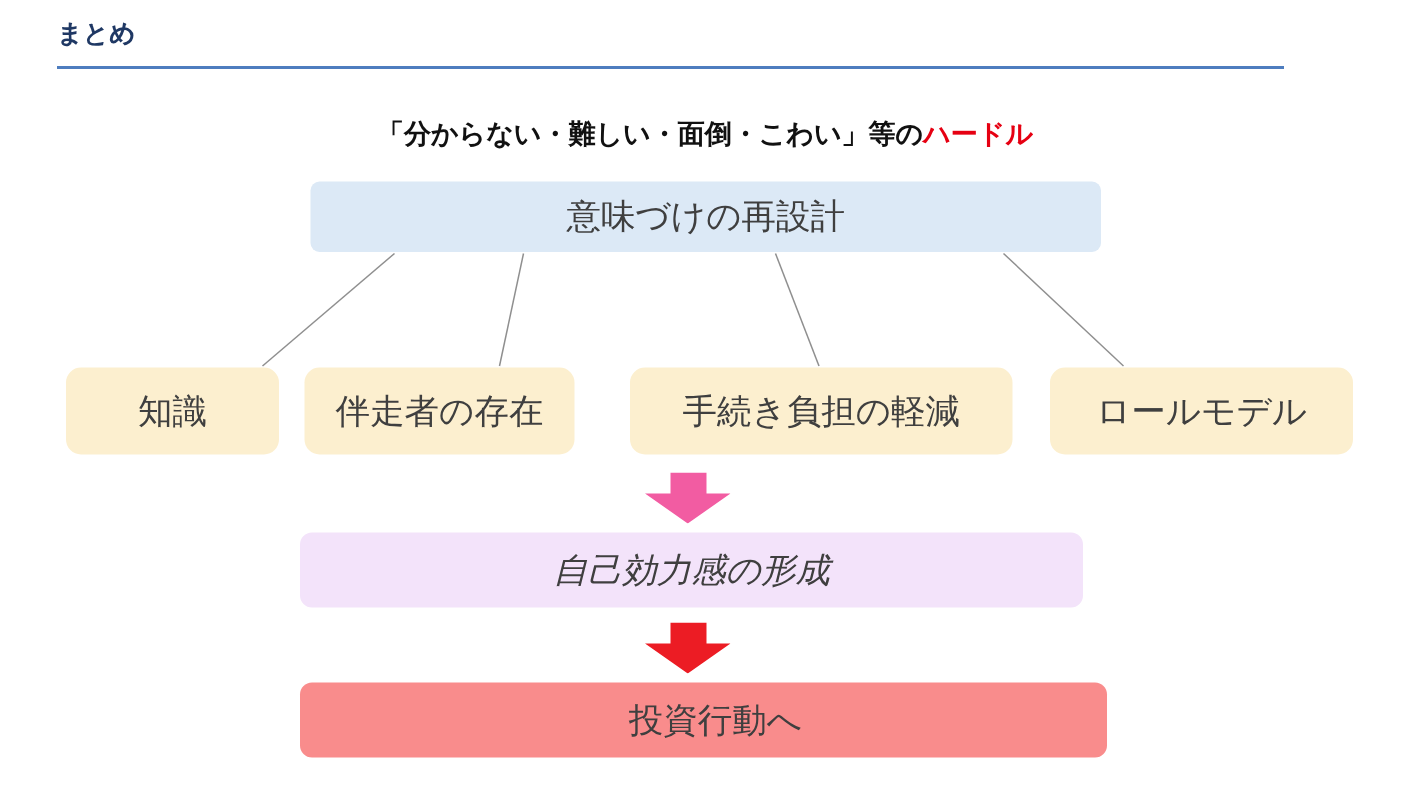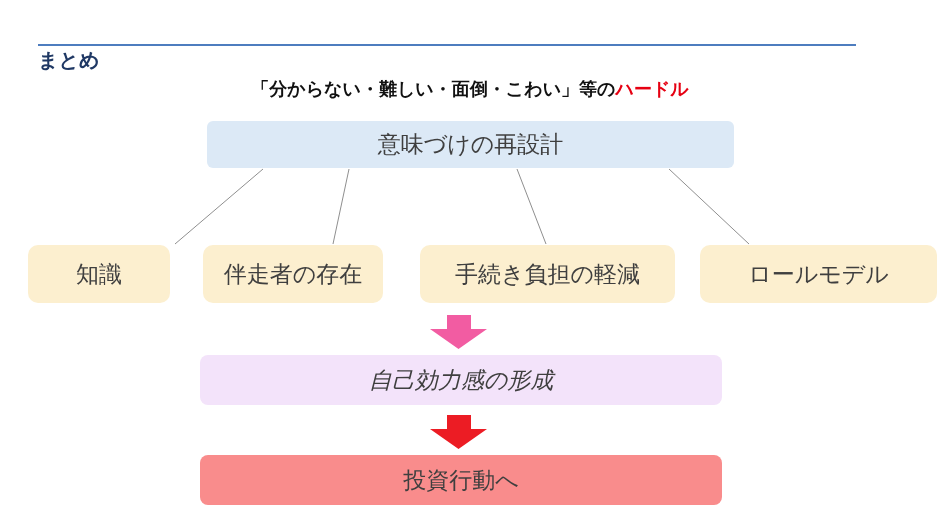--- a/index.html
+++ b/index.html
@@ -1,34 +1,34 @@
 <!DOCTYPE html>
 <html lang="ja" style="--title: #1F3864; --rule: #4E7DBF; --highlight: #E60012; --top-box-bg: #DCE9F6; --factor-box-bg: #FCEFCF; --middle-box-bg: #F3E3FA; --bottom-box-bg: #F98C8C; --arrow-pink: #F25CA2; --arrow-red: #EC1C24; --logo-purple-dark: #3F2566; --logo-purple-mid: #5A3A96; --logo-purple-light: #8A63D2;"><head>
 <meta charset="utf-8">
 <style>
   html,body{margin:0;padding:0;background:#ffffff;}
   body{font-family:"Liberation Sans","DejaVu Sans",sans-serif;}
   .slide{position:relative;width:940px;height:529px;background:#ffffff;overflow:hidden;}
 
-  .slide-title{position:absolute;left:38px;top:11px;font-size:20px;font-weight:bold;color:var(--title,#1f3864);margin-top:36px;}
+  .slide-title{position:absolute;left:38px;top:11px;font-size:17px;font-weight:bold;color:var(--title,#1f3864);}
   .title-rule{position:absolute;left:38px;top:44px;width:818px;height:2px;background:var(--rule,#4e7dbf);}
 
   .subtitle{position:absolute;left:0;right:0;top:77px;text-align:center;font-size:18px;font-weight:600;color:#111111;}
   .subtitle .hl{color:var(--highlight,#e60012);font-weight:700;}
 
   .box{position:absolute;display:flex;align-items:center;justify-content:center;
        color:#3f3f3f;font-size:23px;font-weight:500;text-align:center;}
   .top-box{left:207px;top:121px;width:527px;height:47px;border-radius:6px;background:var(--top-box-bg,#dce9f6);text-align:right;}
   .factor{top:245px;height:58px;border-radius:10px;background:var(--factor-box-bg,#fcefcf);}
-  .factor-0{left:28px;width:142px;}
+  .factor-0{left:44px;width:142px;}
   .factor-1{left:203px;width:180px;}
   .factor-2{left:420px;width:255px;}
-  .factor-3{left:700px;width:237px;font-family:Liberation Serif, serif;}
+  .factor-3{left:700px;width:202px;font-family:Liberation Serif, serif;}
   .middle-box{left:200px;top:355px;width:522px;height:50px;border-radius:8px;background:var(--middle-box-bg,#f3e3fa);font-style:italic;}
-  .bottom-box{left:200px;top:455px;width:522px;height:50px;border-radius:8px;background:var(--bottom-box-bg,#f98c8c);}
+  .bottom-box{left:200px;top:455px;width:522px;height:50px;border-radius:8px;background:var(--bottom-box-bg,#f98c8c);padding-left:16px;}
 
   .connectors{position:absolute;left:0;top:0;pointer-events:none;}
   .connectors line{stroke:#8f8f8f;stroke-width:1;}
 
   .arrow{position:absolute;}
 
   .logo{position:absolute;left:762px;top:479px;display:flex;align-items:center;gap:7px;}
   .logo-text{font-size:21px;font-weight:600;color:#151515;letter-spacing:0.2px;white-space:nowrap;}
 </style>
 </head>

